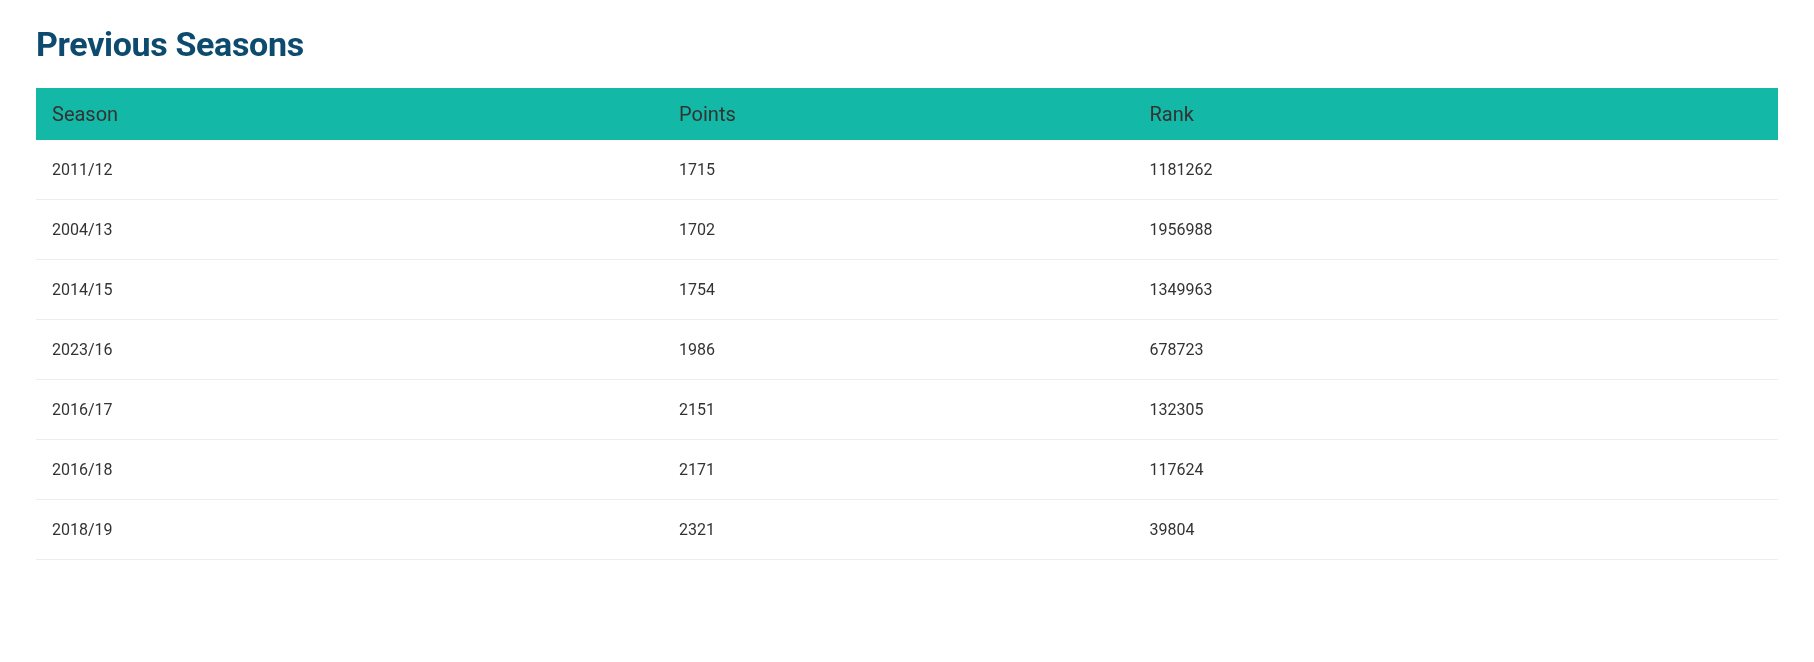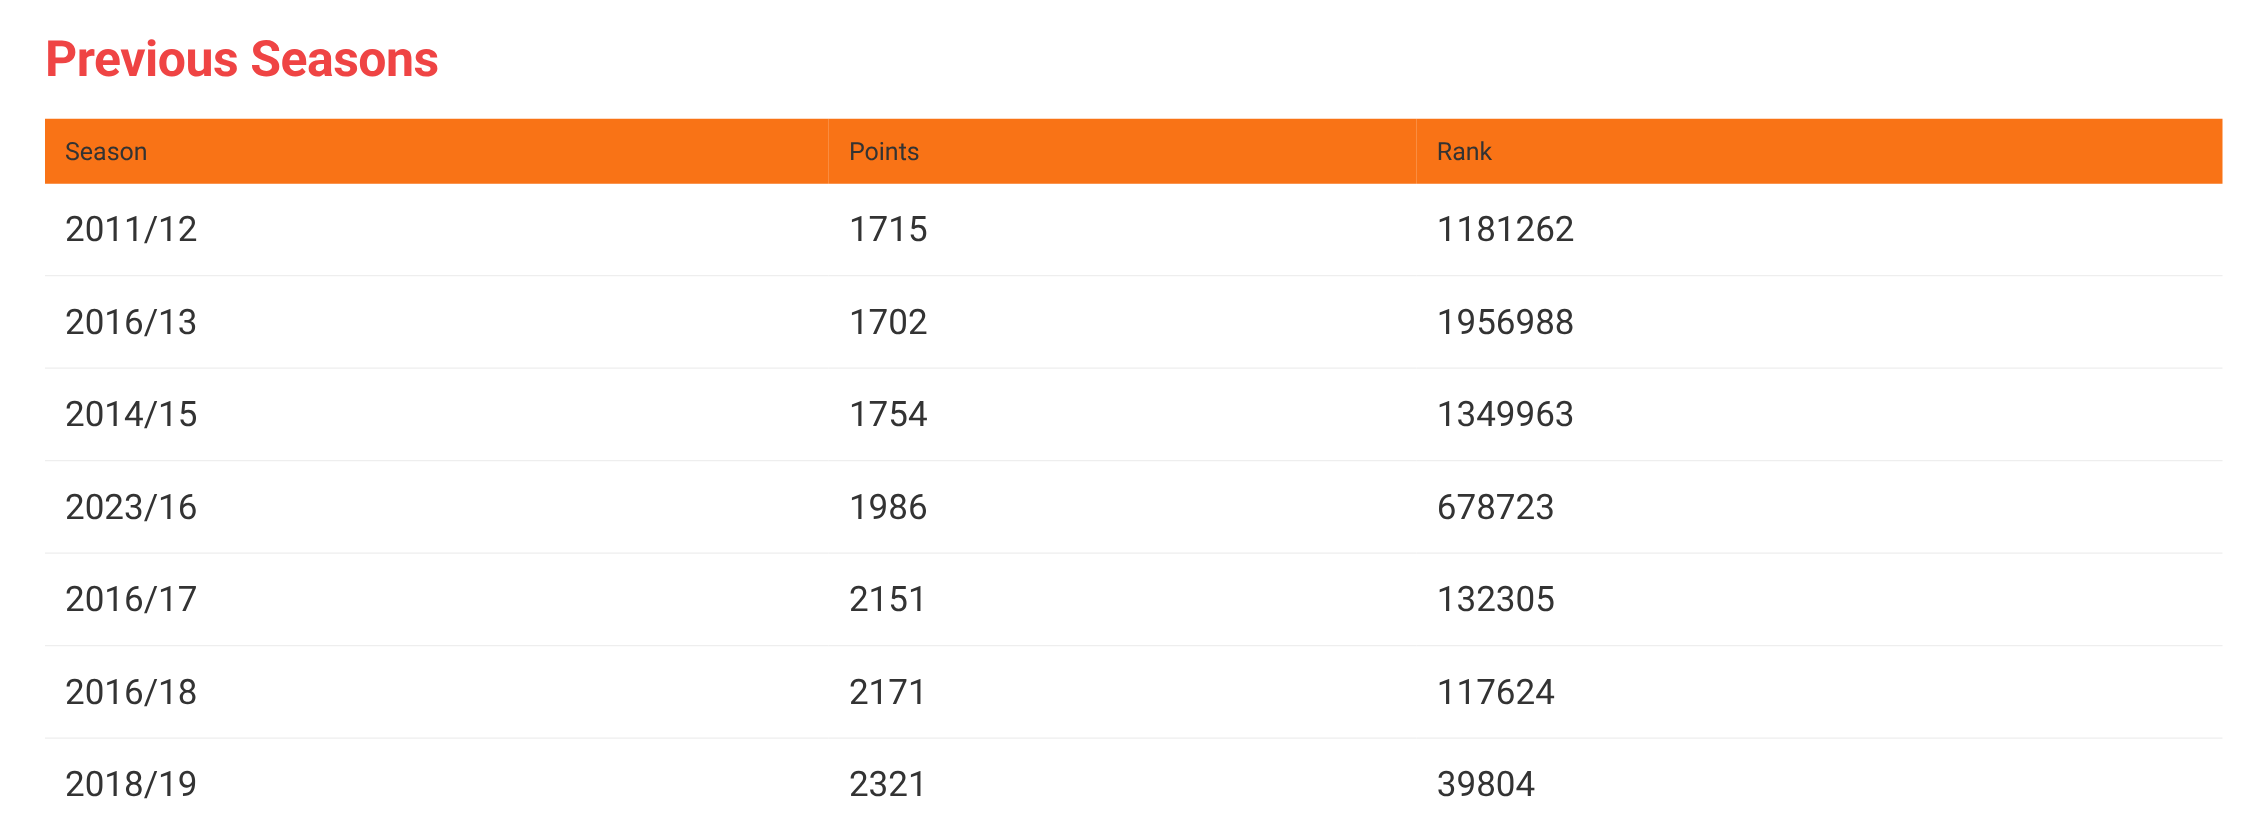--- a/index.html
+++ b/index.html
@@ -8,43 +8,43 @@
       box-sizing: border-box;
     }
     body {
       font-family: -apple-system, BlinkMacSystemFont, "Segoe UI", Roboto, "Helvetica Neue", Arial, sans-serif;
       background: #ffffff;
       color: #222222;
       padding: 24px 36px;
       width: 1814px;
     }
     h2 {
-      font-size: 40px;
+      font-size: 34px;
       font-weight: 700;
-      color: #ef4444;
+      color: #0c4a6e;
       margin-bottom: 24px;
       letter-spacing: -0.01em;
     }
     table {
       width: 100%;
       border-collapse: collapse;
       table-layout: fixed;
     }
     thead tr {
-      background-color: #f97316;
+      background-color: #14b8a6;
     }
     th {
       text-align: left;
       font-weight: 400;
       font-size: 20px;
       color: #333333;
       padding: 14px 16px;
     }
     tbody td {
-      font-size: 28px;
+      font-size: 16px;
       color: #333333;
       padding: 20px 16px;
       border-bottom: 1px solid #eeeeee;
     }
     th:first-child, td:first-child {
       width: 36%;
     }
     th:nth-child(2), td:nth-child(2) {
       width: 27%;
       margin-top: 36px;
@@ -66,21 +66,21 @@
       <th>Rank</th>
     </tr>
   </thead>
   <tbody id="table-body">
   <tr>
         <td>2011/12</td>
         <td>1715</td>
         <td>1181262</td>
       </tr>
       <tr>
-        <td>2016/13</td>
+        <td>2004/13</td>
         <td>1702</td>
         <td>1956988</td>
       </tr>
       <tr>
         <td>2014/15</td>
         <td>1754</td>
         <td>1349963</td>
       </tr>
       <tr>
         <td>2023/16</td>

